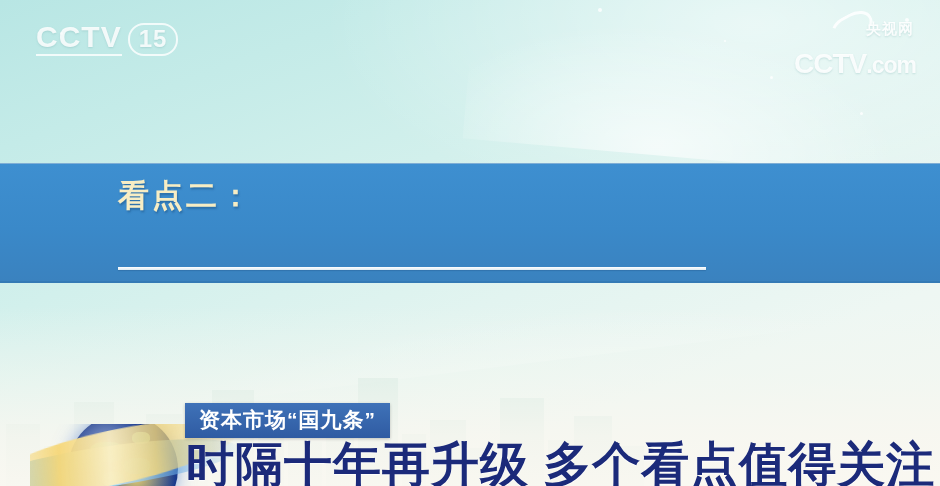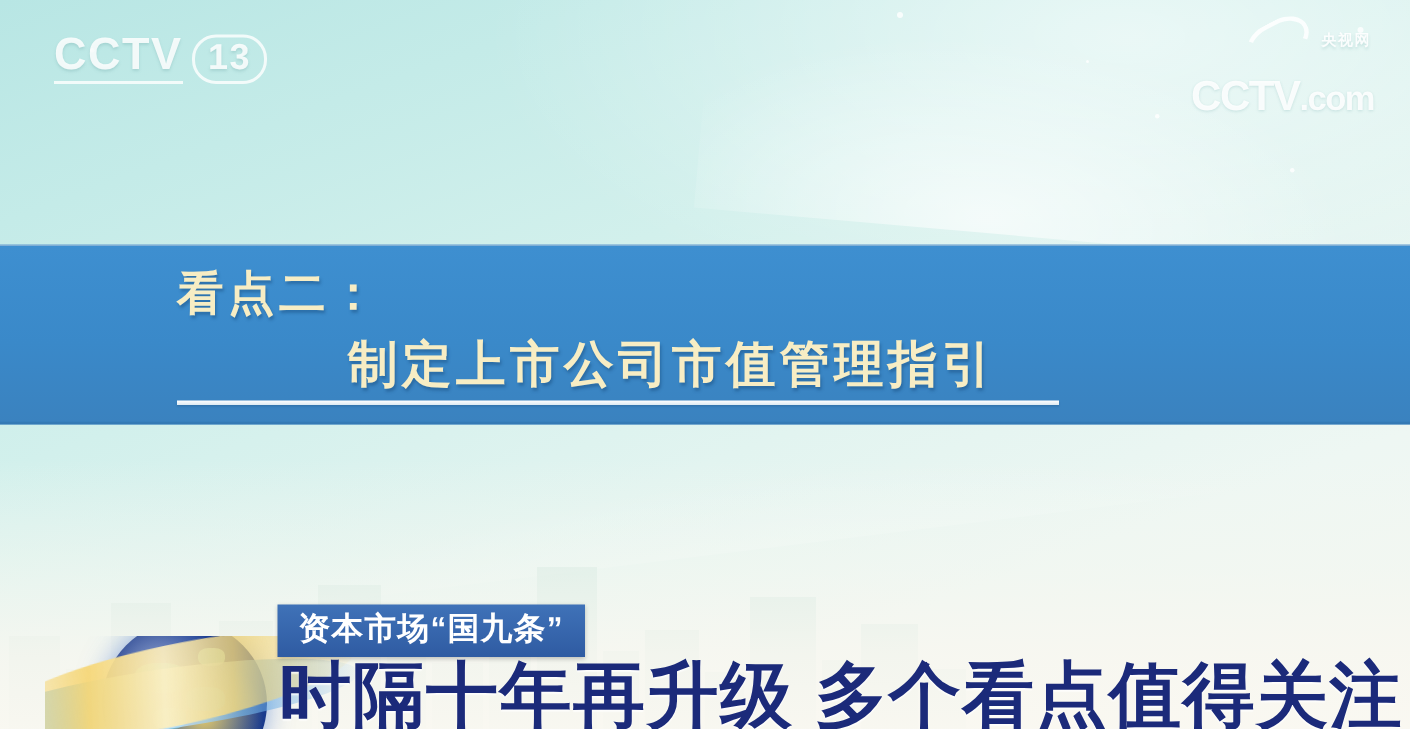--- a/index.html
+++ b/index.html
@@ -77,21 +77,21 @@
   .wm .arc{
     position:absolute; right:42px; top:-2px;
     width:44px; height:26px;
     border:3px solid rgba(255,255,255,.85);
     border-bottom-color:transparent; border-left-color:transparent;
     border-radius:50%/60%;
     transform:rotate(-28deg);
   }
   .wm .cn{
     position:absolute; right:2px; top:4px;
-    font-size:10px; font-weight:700; letter-spacing:1px;
+    font-size:15px; font-weight:700; letter-spacing:1px;
     color:rgba(255,255,255,.9);
   }
   .wm .main{
     margin-top:34px;
     font-size:28px; font-weight:700; line-height:1;
     letter-spacing:-1px;
   }
   .wm .main .dotcom{ font-size:23px; }
 
   
@@ -206,35 +206,34 @@
     <div class="bldg" style="left:548px;width:22px; height:46px;"></div>
     <div class="bldg" style="left:574px;width:38px; height:70px;"></div>
     <div class="bldg" style="left:616px;width:28px; height:40px;"></div>
   </div>
 
   <div class="bg-lower-wash"></div>
 
   <div class="logo13">
     <div class="row1">
       <span class="cctv">CCTV</span>
-      <span class="num">13</span>
+      <span class="num">15</span>
     </div>
   </div>
 
   <div class="wm">
     <div class="arc"></div>
     <div class="cn">央视网</div>
     <div class="main">
       <span>CCTV</span><span class="dotcom">.com</span>
     </div>
   </div>
 
   <div class="banner">
     <div class="line1">看点二：</div>
-    <div class="line2">制定上市公司市值管理指引</div>
     <div class="rule"></div>
   </div>
 
   <div class="globe-wrap">
     <div class="globe">
       <div class="land" style="left:22px;top:28px;width:34px;height:20px;"></div>
       <div class="land" style="left:56px;top:44px;width:26px;height:16px;"></div>
       <div class="land" style="left:34px;top:58px;width:22px;height:14px;"></div>
       <div class="land" style="left:64px;top:18px;width:18px;height:12px;"></div>
     </div>

